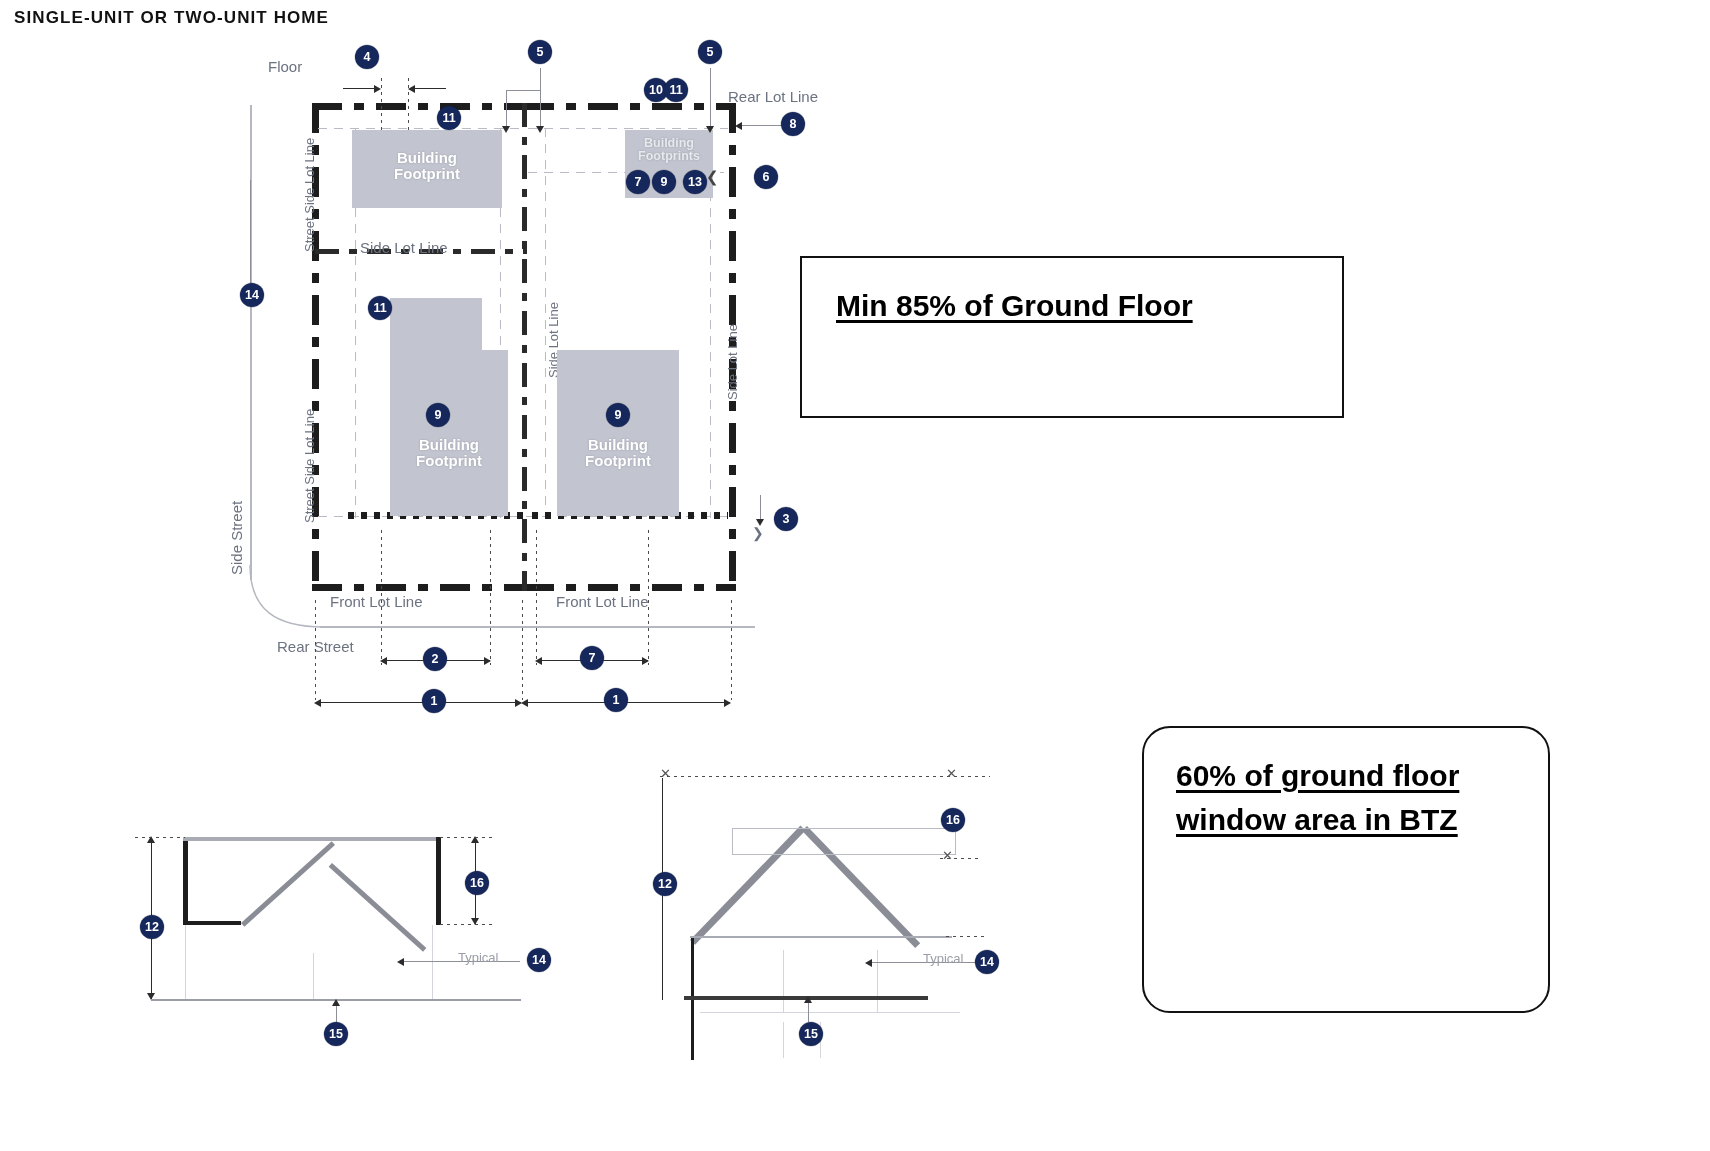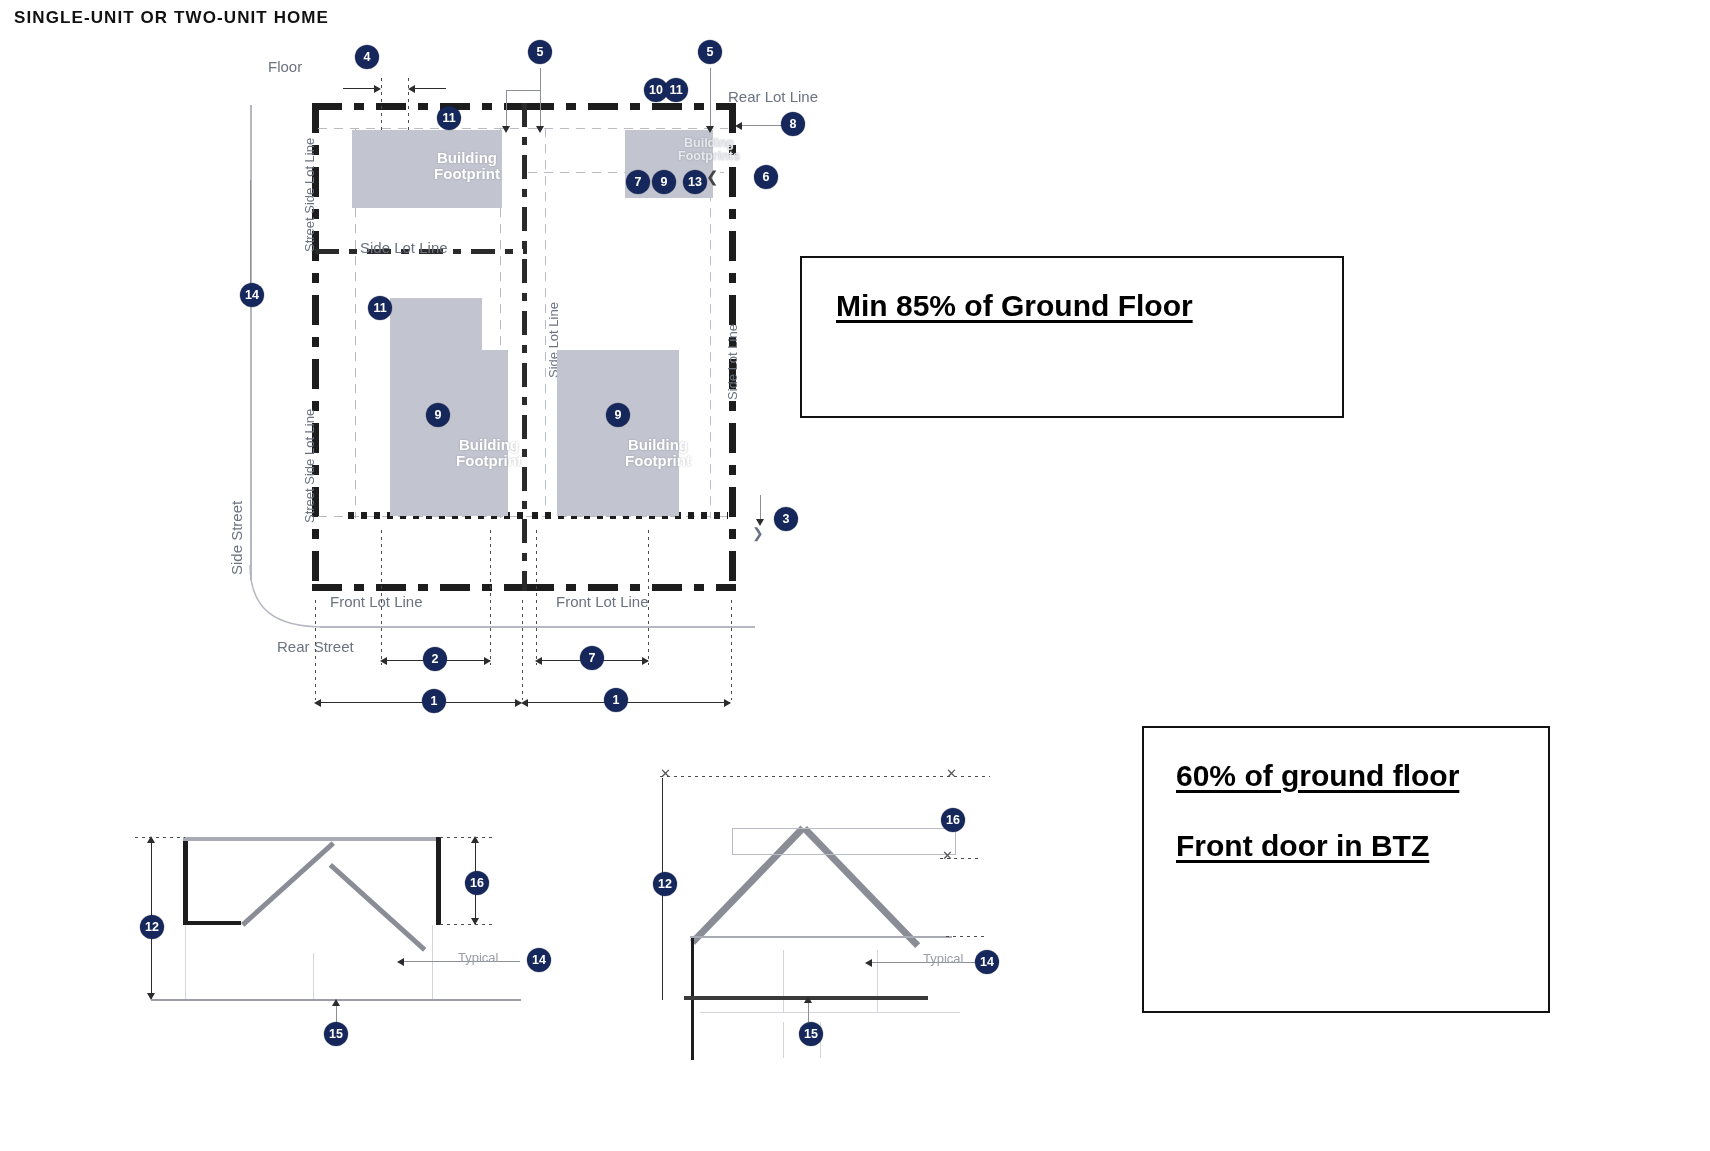--- a/index.html
+++ b/index.html
@@ -48,21 +48,21 @@
     background:repeating-linear-gradient(to right,#4b4b4b 0 3px,transparent 3px 7px);}
 
   
   .btz-band{position:absolute;height:7px;
     background:repeating-linear-gradient(to right,#1d1d1d 0 6px,transparent 6px 13px);}
 
   
   .fp{position:absolute;background:#c2c5cf;}
   .fp-label{position:absolute;color:#ffffff;font-weight:bold;font-size:15px;
             line-height:1.05;text-align:center;white-space:nowrap;
-            text-shadow:0 0 2px rgba(120,124,135,.6);padding-left:40px;}
+            text-shadow:0 0 2px rgba(120,124,135,.6);}
   .fp-label.small{font-size:12.5px;color:#e8e9ee;}
 
   
   .street-line{position:absolute;background:#b5b8c0;}
 
   
   .dimline{position:absolute;height:1px;background:#2c2c2c;}
   .dimline-v{position:absolute;width:1px;background:#2c2c2c;}
   .arrow-l,.arrow-r{position:absolute;width:0;height:0;border-top:4px solid transparent;border-bottom:4px solid transparent;}
   .arrow-l{border-right:7px solid #2c2c2c;}
@@ -242,25 +242,25 @@
     <div class="bub" style="left: 422px; top: 689px;">1</div>
     <div class="bub" style="left: 604px; top: 688px;">1</div>
   </div>
 
 <div class="notebox" style="left:800px;top:256px;width:540px;height:158px;">
   <div style="padding:26px 0 0 34px;">
     <div class="line">Min 85% of Ground Floor</div>
   </div>
 </div>
 
-<div class="notebox" style="left:1142px;top:726px;width:404px;height:283px;">
+<div class="notebox" style="left:1142px;top:726px;width:404px;height:283px;border-radius:28px;">
   <div style="padding:26px 0 0 32px;">
     <div class="line">60% of ground floor</div>
+    <div class="line">window area in BTZ</div>
     <div class="gap"></div>
-    <div class="line">Front door in BTZ</div>
   </div>
 </div>
 
 <div class="abs" style="left:120px;top:800px;width:460px;height:260px;">
 
   <div class="elev-wall" style="left:63px;top:37px;width:5px;height:88px;"></div>
   <div class="elev-thin" style="left:63px;top:37px;width:258px;height:4px;"></div>
   <div class="elev-wall" style="left:316px;top:37px;width:5px;height:88px;"></div>
   <div class="elev-wall" style="left:63px;top:121px;width:58px;height:4px;"></div>
 

